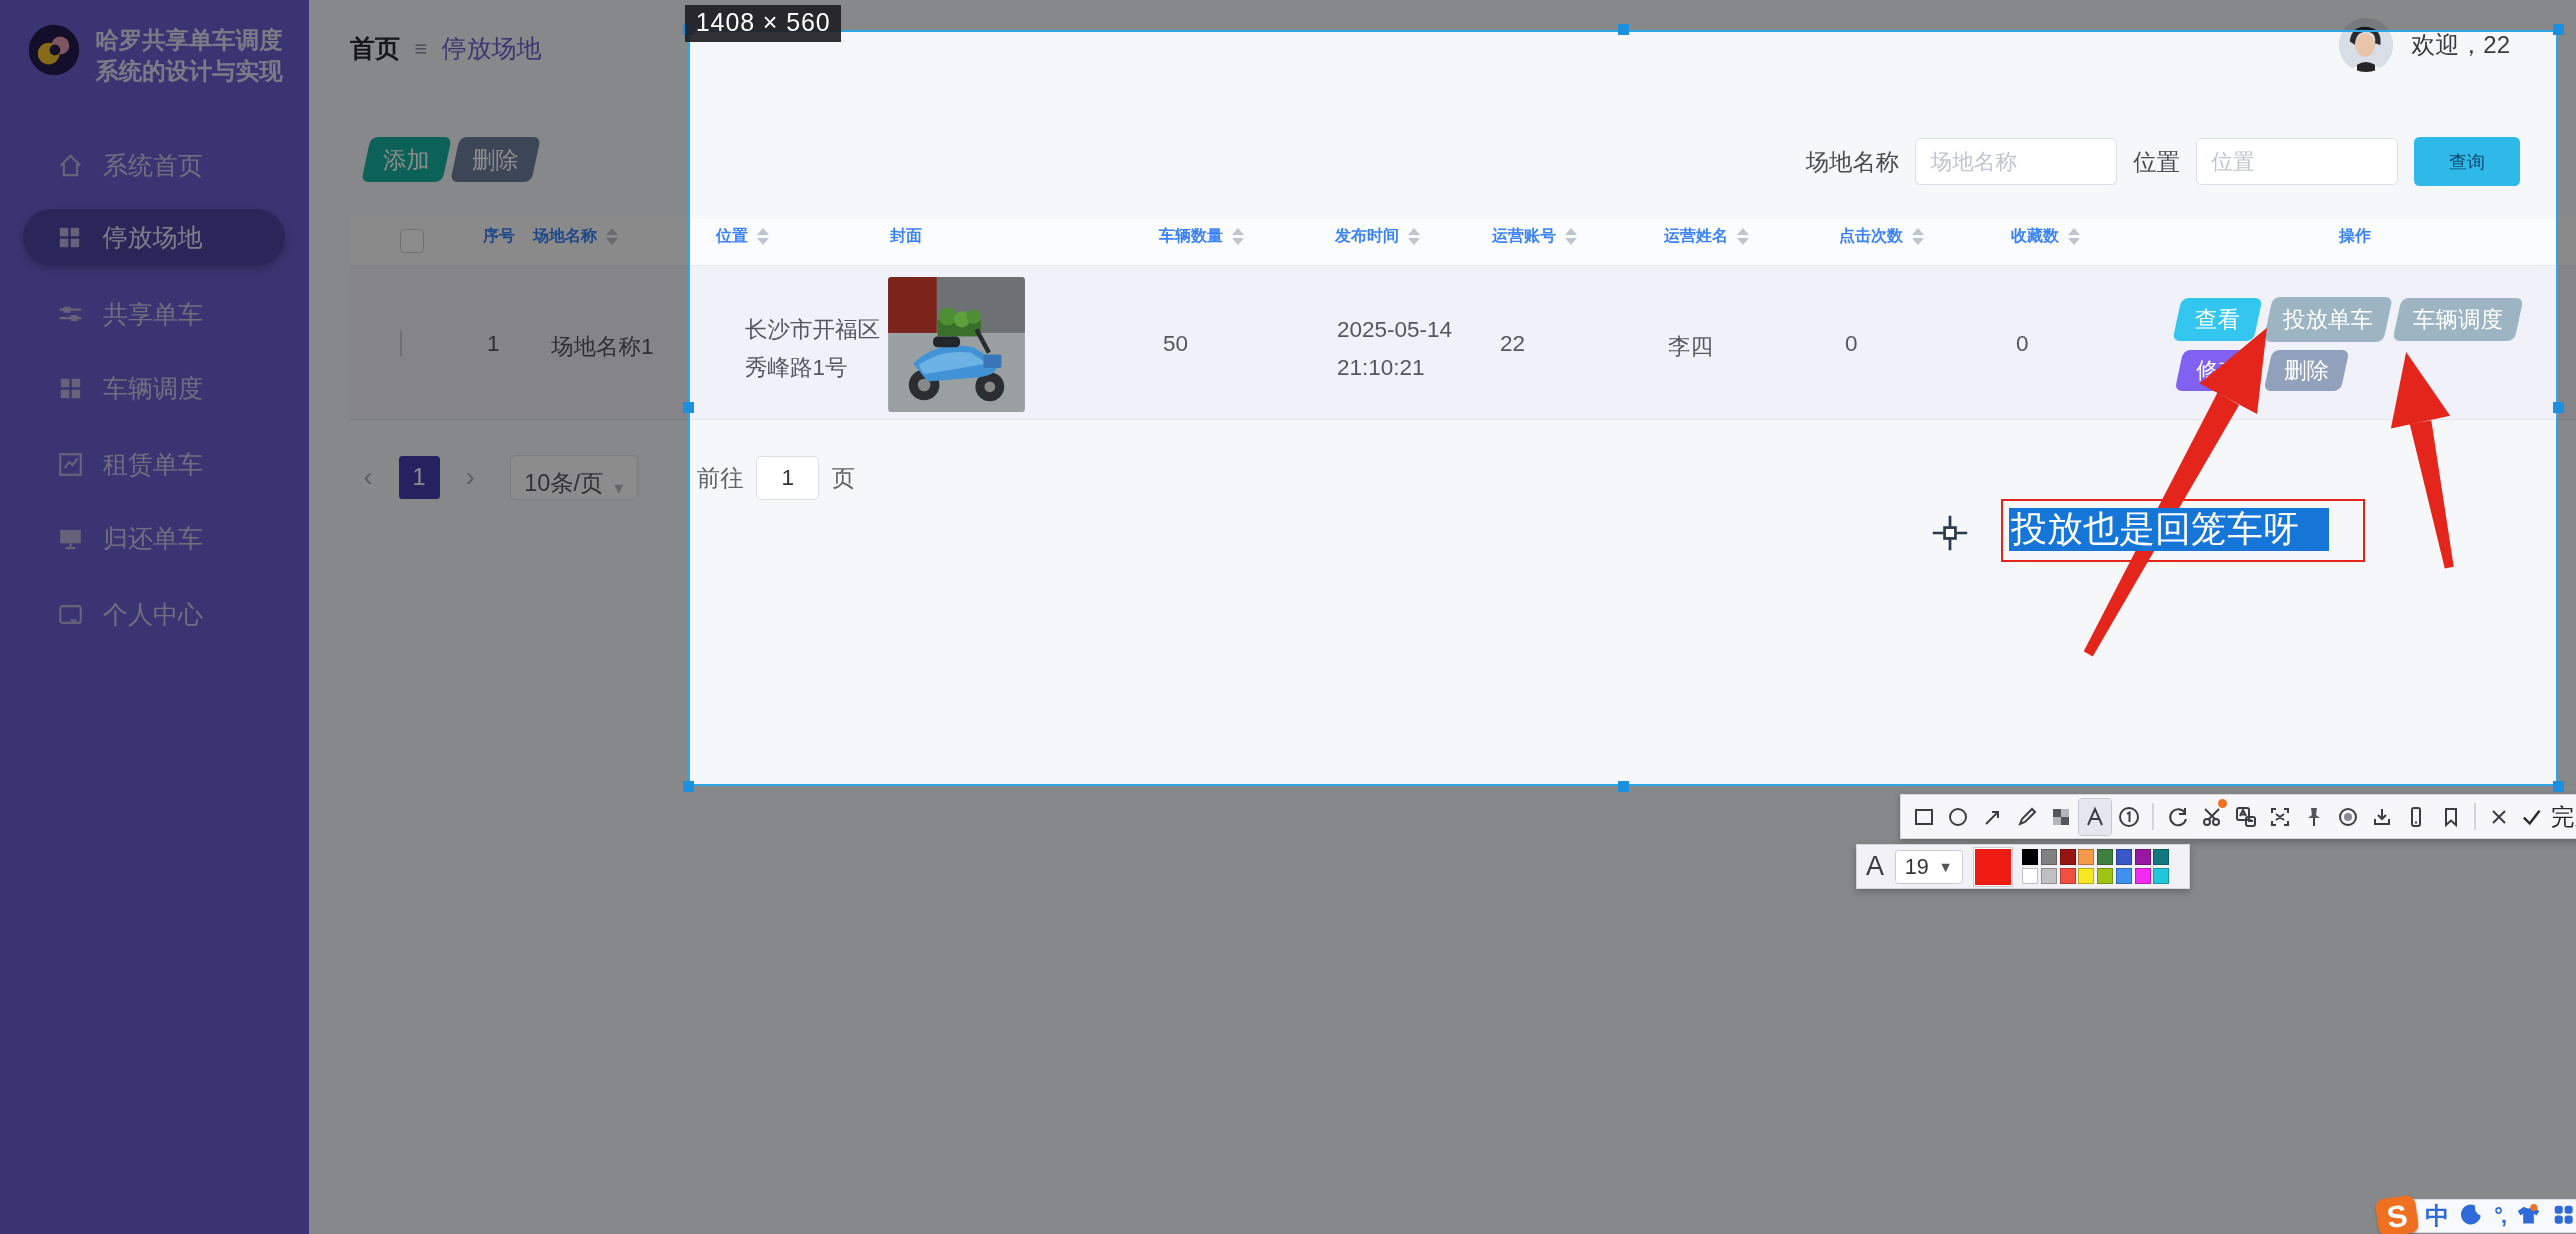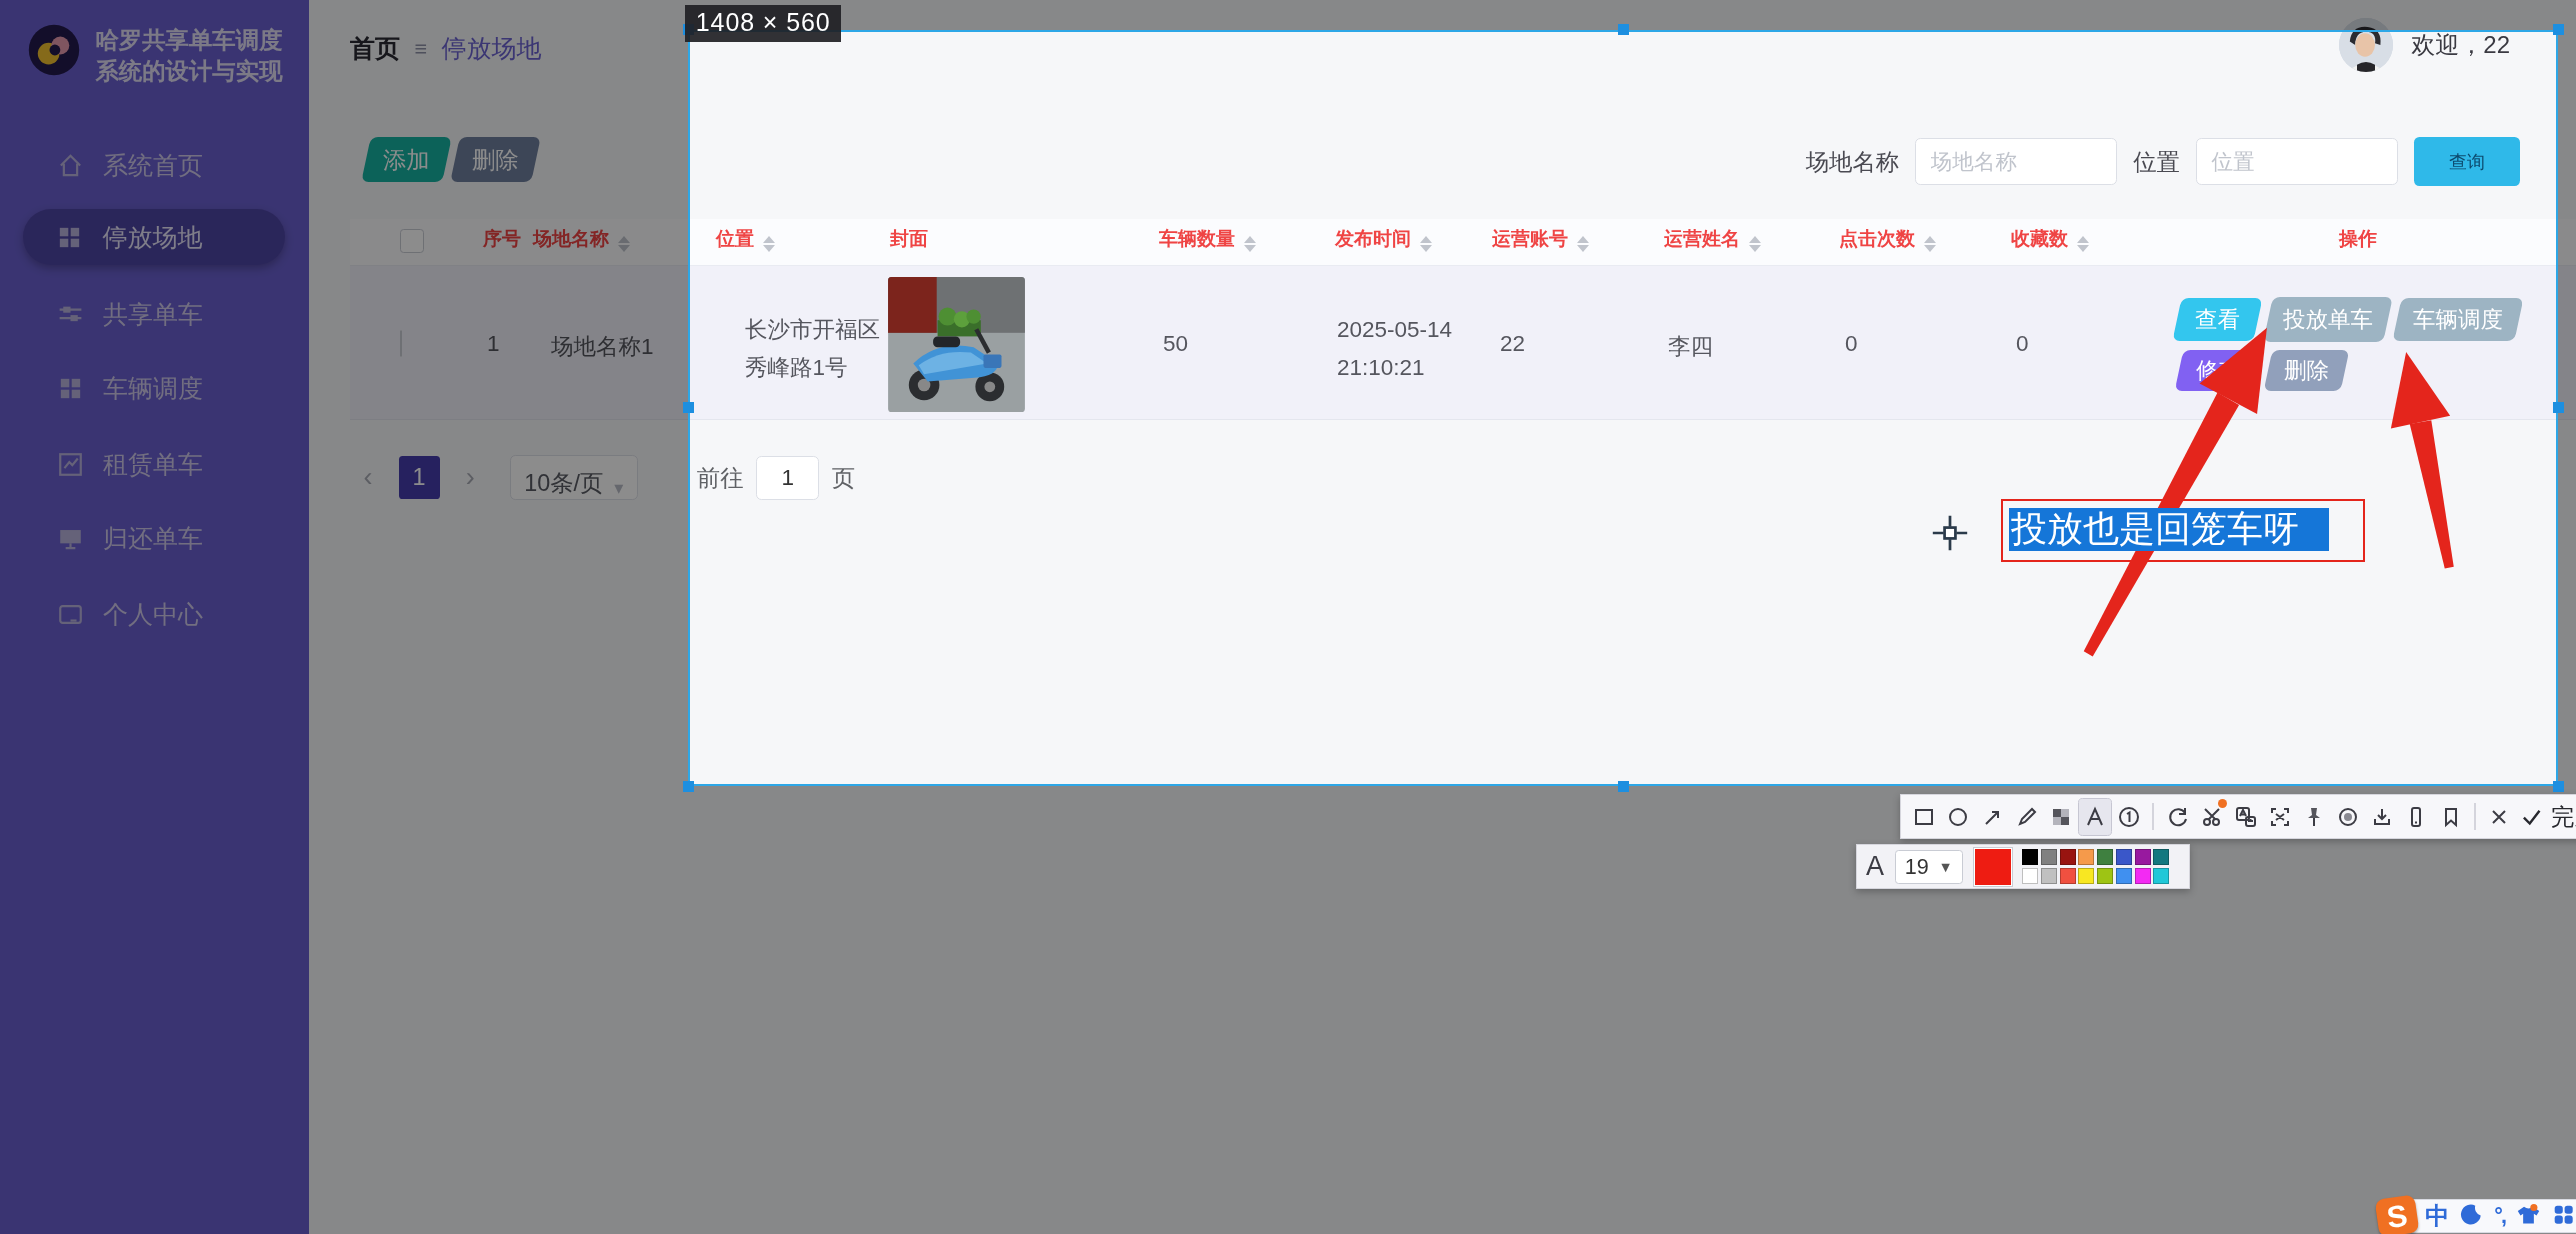--- a/index.html
+++ b/index.html
@@ -31,21 +31,21 @@
   .del-btn { position:absolute; left:146px; top:137px; width:81px; height:45px; background:#70809f; font-size:23.4px; }
 
   .filters { position:absolute; right:56px; top:137px; display:flex; align-items:center; gap:16px; }
   .filter-label { font-size:23.4px; color:#4a4a52; }
   .filter-input { width:202px; height:47px; border:1.8px solid #dcdfe6; border-radius:5.4px; background:#fff; font-size:21.6px; color:#333; padding:0 14.4px; outline:none; }
   .filter-input::placeholder { color:#c0c4cc; }
   .search-btn { width:106px; height:49px; background:#2fb9e9; border:none; border-radius:5.4px; color:#0c4a6e; font-size:18px; cursor:pointer; }
 
   
   .thead { position:absolute; left:41px; top:219px; width:2226px; height:47px; background:#fbfcfe; border-bottom:1.8px solid #e9ebf2; }
-  .hcell { position:absolute; top:7.2px; font-size:19px; font-weight:bold; color:#ef4444; white-space:nowrap; display:flex; align-items:flex-end; }
+  .hcell { position:absolute; top:7.2px; font-size:16px; font-weight:bold; color:#3b82f6; white-space:nowrap; display:flex; align-items:center; }
   .sort { display:inline-flex; flex-direction:column; gap:2.7px; margin-left:9px; }
   .sort i { width:0; height:0; border-left:6.3px solid transparent; border-right:6.3px solid transparent; }
   .sort .up { border-bottom:7.2px solid #c0c4cc; }
   .sort .down { border-top:7.2px solid #c0c4cc; }
   .checkbox { width:24px; height:24px; border:1.8px solid #c8ccd4; border-radius:3.6px; background:#fff; }
 
   .trow { position:absolute; left:41px; top:266px; width:2226px; height:154px; background:#f1f1f9; border-bottom:1.8px solid #e4e6ee; }
   .tcell { position:absolute; font-size:22.5px; color:#55565e; white-space:nowrap; }
   .wrapcell { white-space:normal; line-height:38px; }
   .cover { position:absolute; left:538px; top:10.8px; width:137px; height:135px; border-radius:3.6px; overflow:hidden; }

